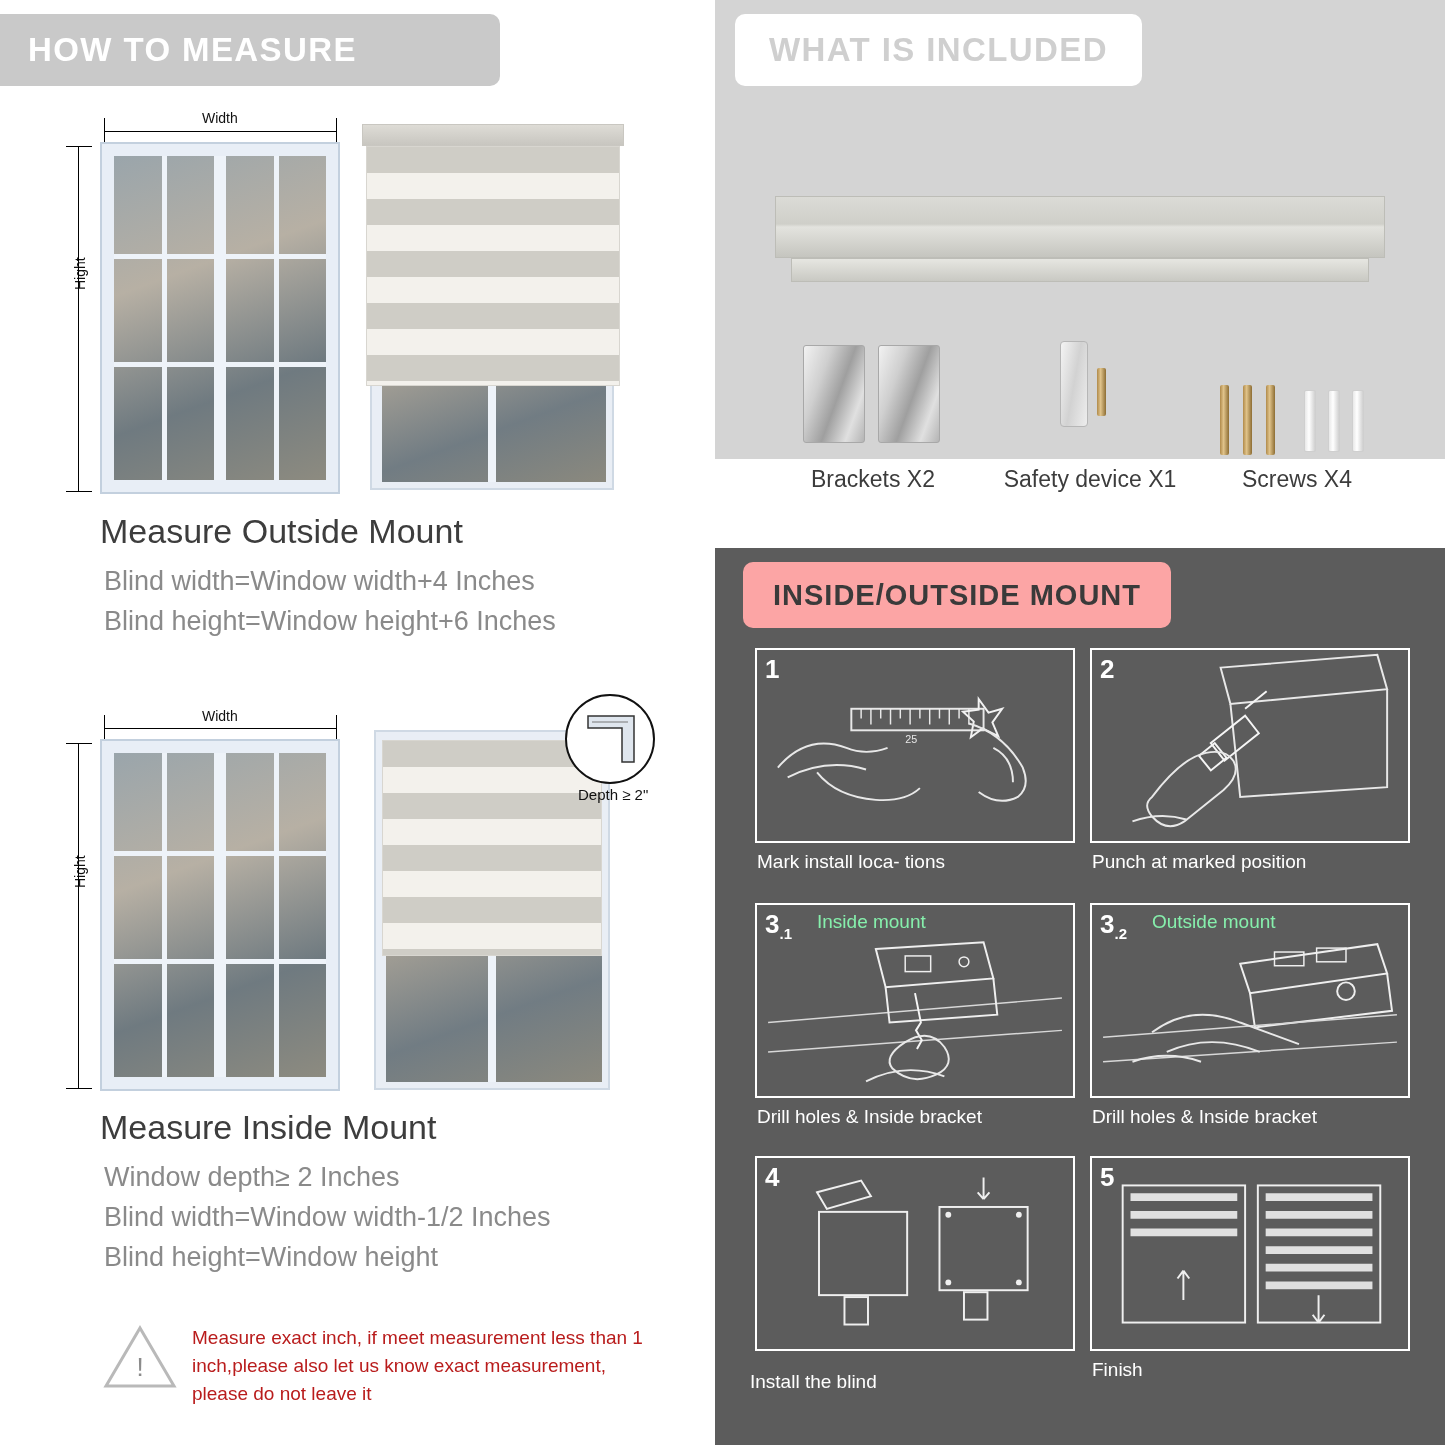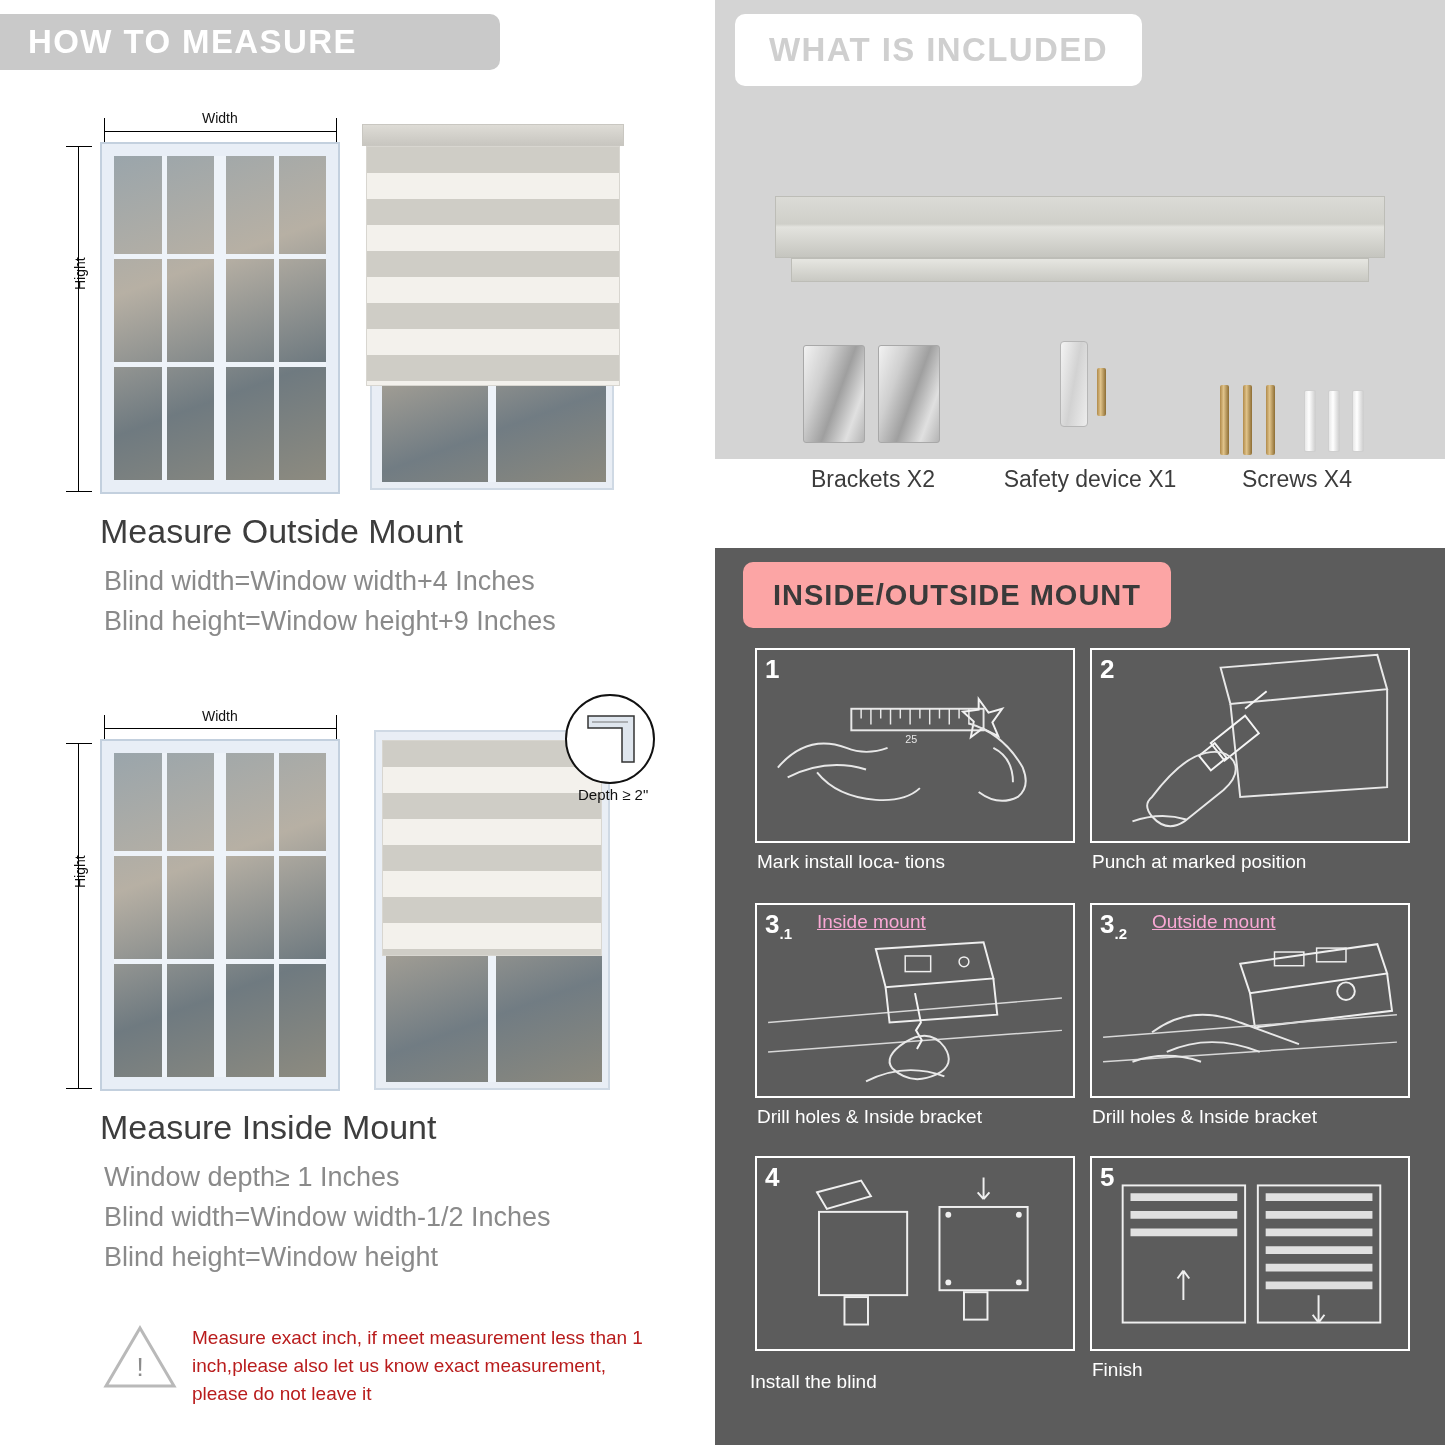--- a/index.html
+++ b/index.html
@@ -11,21 +11,21 @@
     overflow:hidden;
   }
   .page { position:relative; width:1445px; height:1445px; background:#fff; }
 
   
   .left-col {
     position:absolute; left:0; top:0; width:712px; height:1445px;
     background:#ffffff; border-right:3px solid #ffffff;
   }
   .banner {
-    position:absolute; left:0; top:14px; height:56px;
+    position:absolute; left:0; top:14px; height:72px;
     background:#c9c9c9; color:#ffffff;
     display:flex; align-items:center;
     border-top-right-radius:10px; border-bottom-right-radius:10px;
     padding-left:28px; padding-right:36px;
     font-size:33px; font-weight:bold; letter-spacing:1.4px;
   }
   .dim-label { font-size:14px; color:#111; font-family:"Liberation Sans", sans-serif; }
 
   .arrow-h { position:absolute; height:1px; background:#000; }
   .arrow-v { position:absolute; width:1px; background:#000; }
@@ -138,21 +138,21 @@
   }
   .step {
     position:absolute; border:2px solid #ffffff;
     background:#5c5c5c;
   }
   .step-num {
     position:absolute; left:8px; top:4px; font-size:26px; color:#ffffff; font-weight:bold;
   }
   .step-num sub { font-size:15px; }
   .step-sub {
-    position:absolute; font-size:19px; color:#f9a8d4;text-decoration:underline;
+    position:absolute; font-size:19px; color:#86efac;
   }
   .step-cap {
     position:absolute; font-size:19px; color:#ffffff;
   }
   .sketch { position:absolute; left:0; top:0; width:100%; height:100%; }
 </style>
 </head>
 <body>
 
 <div class="page">
@@ -184,21 +184,21 @@
 
       <div class="blind-window" style="left:370px; top:186px; width:244px; height:304px;">
         <div class="blind-glass" style="left:10px; top:10px; width:224px; height:284px;"></div>
         <div class="mullion-v" style="left:116px; top:10px; width:8px; height:284px;"></div>
       </div>
       <div class="blind-head" style="left:362px; top:124px; width:262px; height:22px;"></div>
       <div class="blind" style="left:366px; top:146px; width:254px; height:240px;"></div>
 
       <div class="caption-title" style="left:100px; top:512px;">Measure Outside Mount</div>
       <div class="caption-line" style="left:104px; top:566px;">Blind width=Window width+4 Inches</div>
-      <div class="caption-line" style="left:104px; top:606px;">Blind height=Window height+9 Inches</div>
+      <div class="caption-line" style="left:104px; top:606px;">Blind height=Window height+6 Inches</div>
     </div>
 
     <div>
       <div class="dim-label" style="position:absolute; left:202px; top:708px;">Width</div>
       <div class="arrow-h" style="left:104px; top:728px; width:232px;"></div>
       <div class="tick-v" style="left:104px; top:715px; height:26px;"></div>
       <div class="tick-v" style="left:336px; top:715px; height:26px;"></div>
 
       <div class="dim-label" style="position:absolute; left:72px; top:888px; transform:rotate(-90deg); transform-origin:left top;">Hight</div>
       <div class="arrow-v" style="left:78px; top:743px; height:345px;"></div>
@@ -221,21 +221,21 @@
       <div class="blind" style="left:382px; top:740px; width:220px; height:216px;"></div>
 
       <svg class="sketch" style="left:0;top:0;width:712px;height:1445px;pointer-events:none;">
         <circle cx="610" cy="739" r="44" fill="#ffffff" stroke="#111" stroke-width="2"></circle>
         <path d="M588 716 L634 716 L634 762 L622 762 L622 728 L588 728 Z" fill="#dfe6ee" stroke="#333" stroke-width="1.5"></path>
         <path d="M592 722 L628 722" stroke="#777" stroke-width="1"></path>
       </svg>
       <div class="dim-label" style="position:absolute; left:578px; top:786px; font-size:15px;">Depth ≥ 2"</div>
 
       <div class="caption-title" style="left:100px; top:1108px;">Measure Inside Mount</div>
-      <div class="caption-line" style="left:104px; top:1162px;">Window depth≥ 1 Inches</div>
+      <div class="caption-line" style="left:104px; top:1162px;">Window depth≥ 2 Inches</div>
       <div class="caption-line" style="left:104px; top:1202px;">Blind width=Window width-1/2 Inches</div>
       <div class="caption-line" style="left:104px; top:1242px;">Blind height=Window height</div>
     </div>
 
     <div class="warn-box" style="left:100px; top:1320px; width:570px;">
       <svg width="80" height="74" style="position:absolute;left:0;top:0;">
         <polygon points="40,8 74,66 6,66" fill="none" stroke="#b9b9b9" stroke-width="3"></polygon>
         <text x="40" y="56" font-size="26" fill="#8b8b8b" text-anchor="middle" font-family="Liberation Sans, sans-serif">!</text>
       </svg>
       <div class="warn-text" style="left:92px; top:4px; width:470px;">Measure exact inch, if meet measurement less than 1 inch,please also let us know exact measurement, please do not leave it</div>

